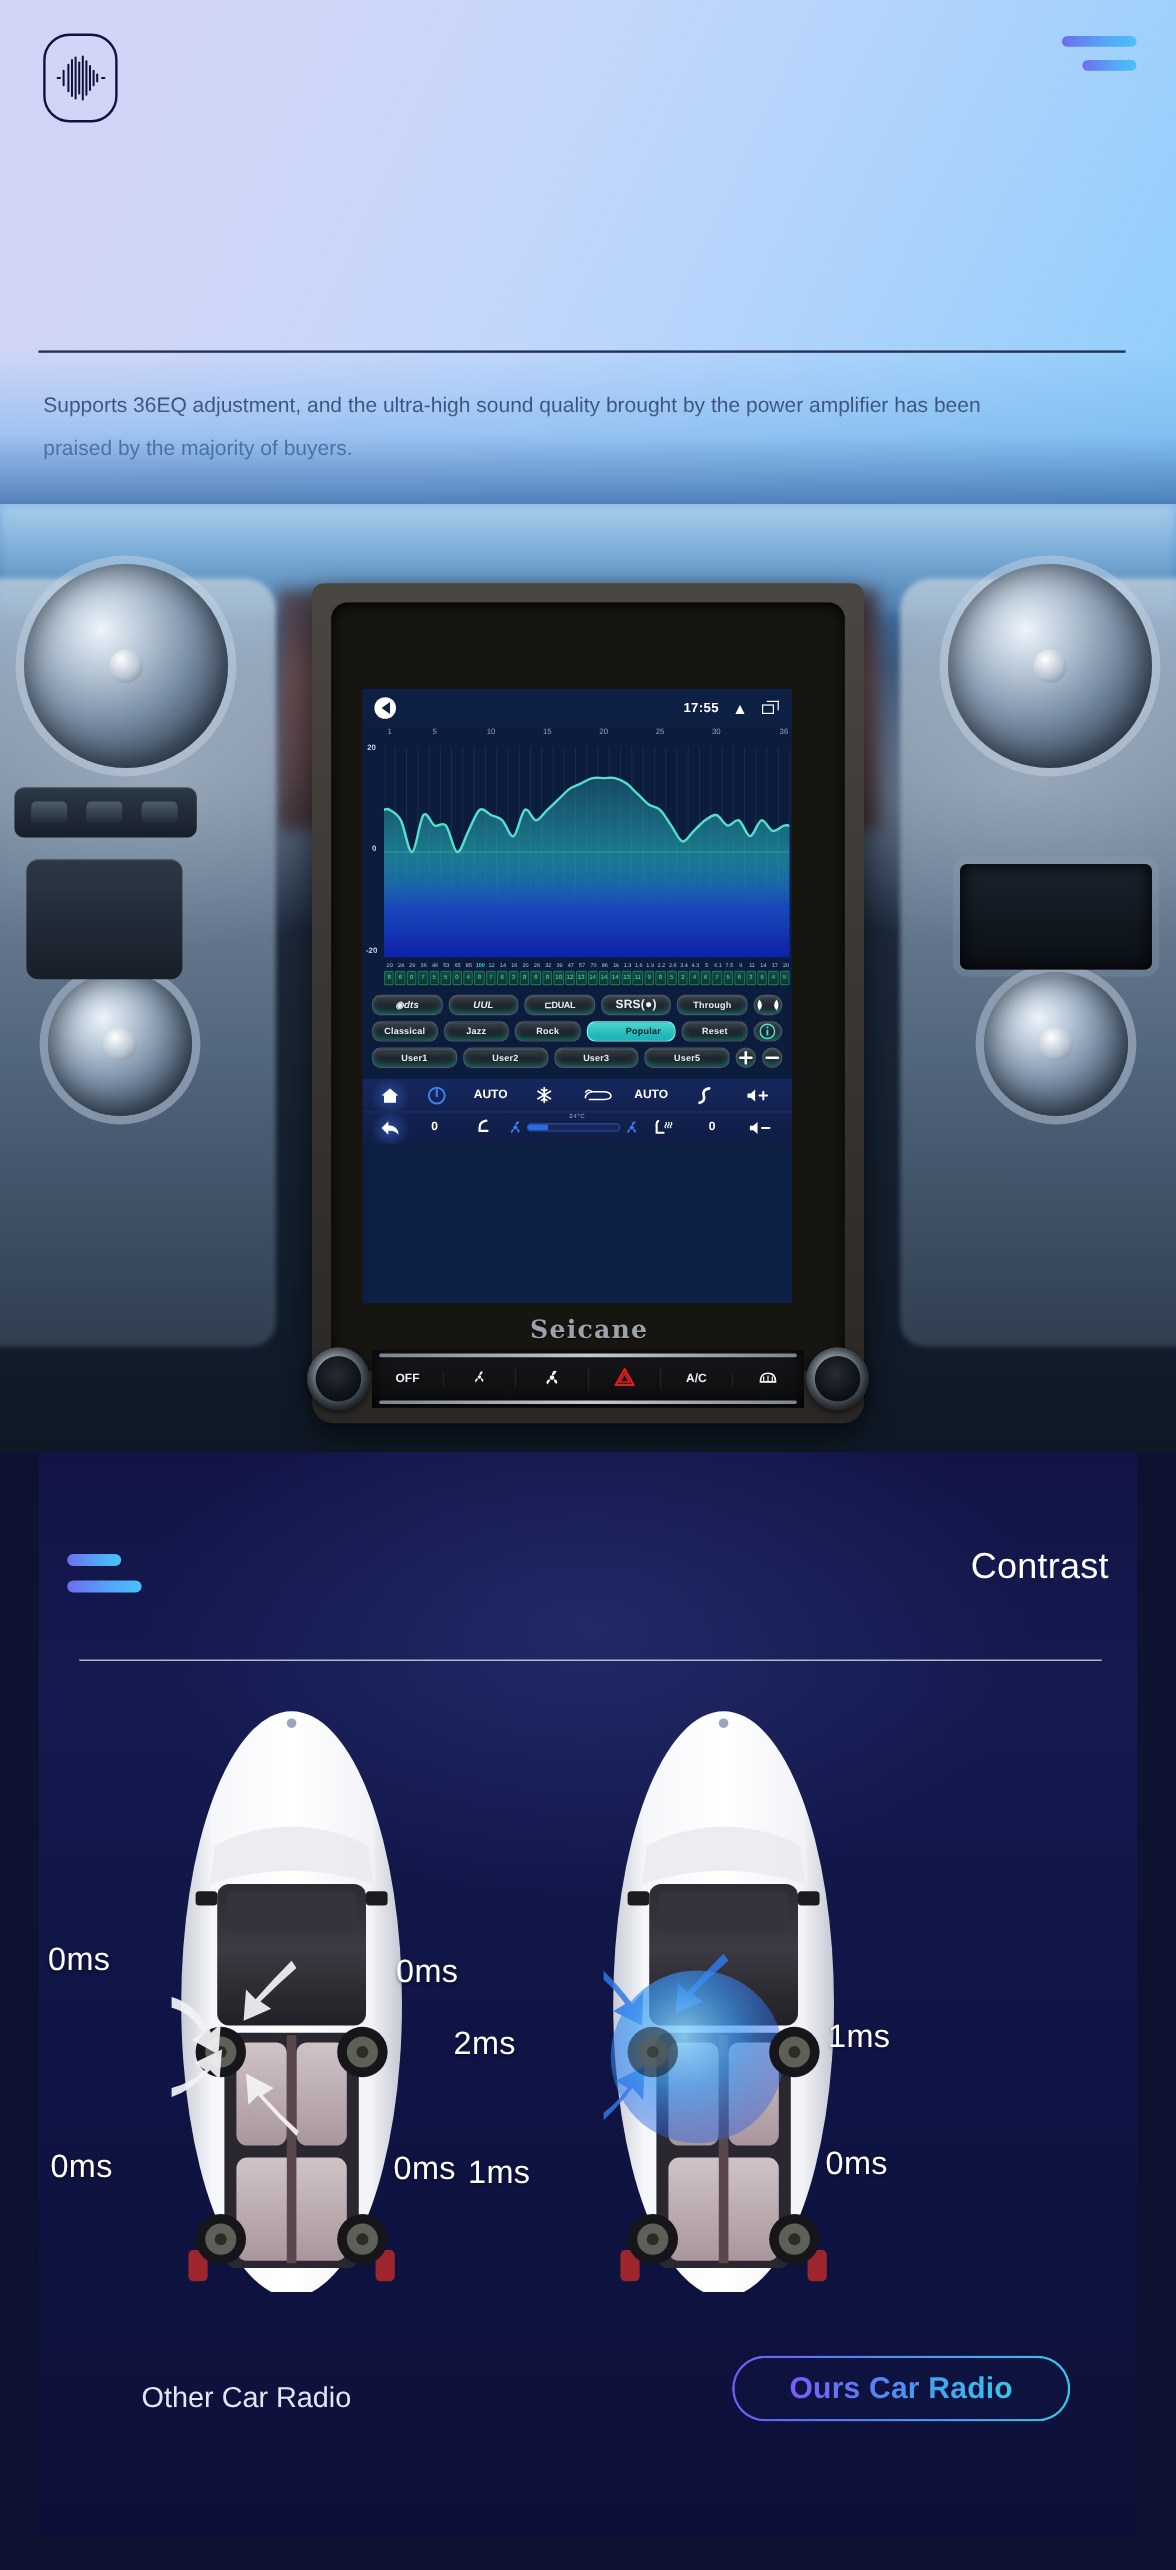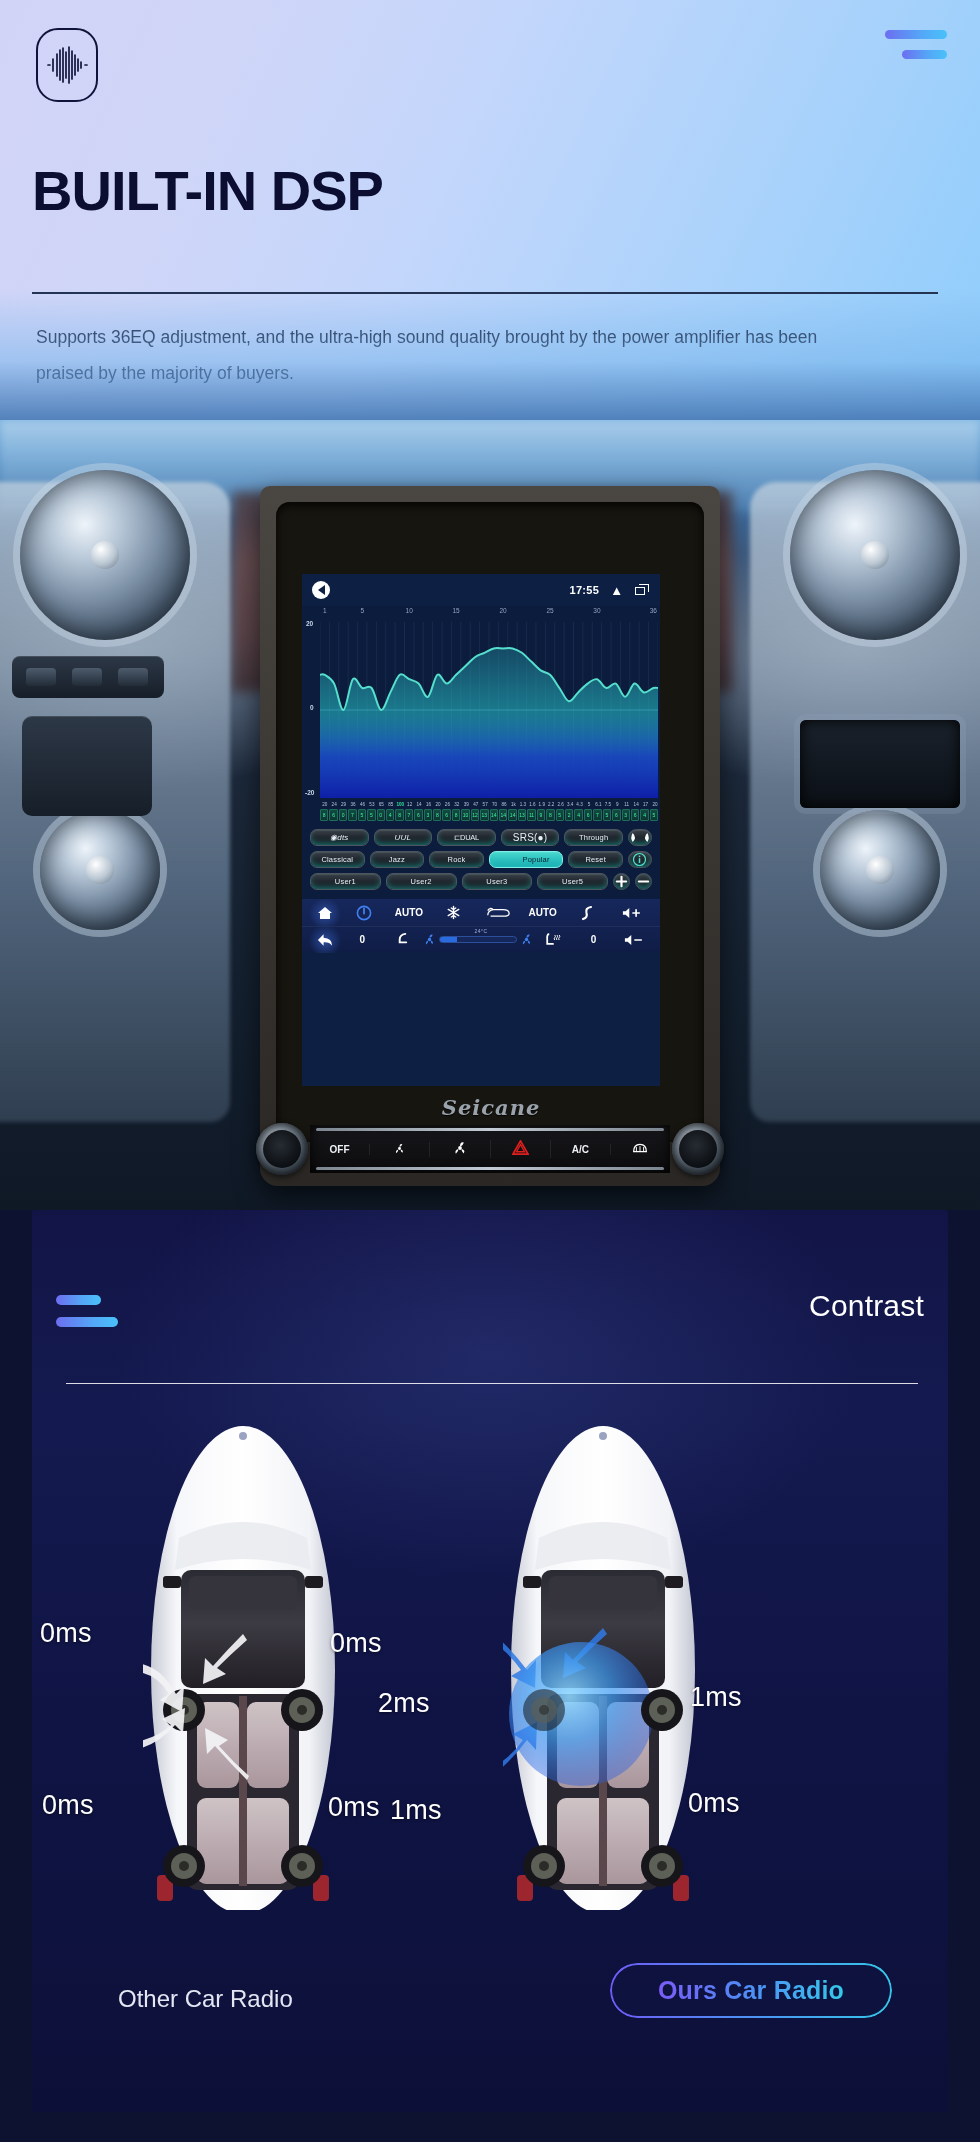--- a/index.html
+++ b/index.html
@@ -178,21 +178,21 @@
 
   
   #presets{ background:#0c1c3c; padding:5px 8px 4px 8px; }
   .prow{ display:flex; gap:5px; margin-bottom:5px; }
   .pbtn{
     flex:1; height:17px; border-radius:7px;
     background:linear-gradient(180deg,#3b4149 0%,#222930 45%,#12171d 100%);
     border:1px solid #4d555e;
     box-shadow:0 1px 0 rgba(255,255,255,.08) inset, 0 -3px 6px -2px rgba(40,220,210,.55) inset;
     display:flex; align-items:center; justify-content:center;
-    color:#e8eef5; font-size:7.5px; font-weight:normal; letter-spacing:.2px;
+    color:#e8eef5; font-size:7.5px; font-weight:bold; letter-spacing:.2px;
   }
   .pbtn.active{
     background:linear-gradient(180deg,#4ad9cf 0%,#2bbfbe 55%,#1aa3ab 100%);
     color:#0b2030; border-color:#7ff0e6;padding-left:20px;
   }
   .pbtn.round{
     flex:0 0 24px; width:24px; height:17px; border-radius:9px;
   }
   .pbtn.circle{
     flex:0 0 17px; width:17px; height:17px; border-radius:50%;
@@ -228,21 +228,21 @@
   #fanslider .track{
     width:78px; height:7px; border-radius:4px;
     background:linear-gradient(90deg,#2a6be0 0%,#2a6be0 22%,#16275c 22%,#16275c 100%);
     border:1px solid #2c4f9a;
   }
 
   
   #brand{
     position:absolute; left:276px; top:1090px; width:430px; height:34px;
     display:flex; align-items:center; justify-content:center;
-    color:#9aa2ab; font-size:21px; font-style:italic; font-weight:bold;
+    color:#9aa2ab; font-size:21px; font-weight:bold;
     letter-spacing:1px; text-shadow:0 1px 1px rgba(0,0,0,.8);
     font-family:"DejaVu Serif", serif;
   }
   #hwpanel{
     position:absolute; left:310px; top:1125px; width:360px; height:48px;
     background:linear-gradient(180deg,#17161a 0%,#0c0b0d 100%);
     display:flex; align-items:center;
     box-shadow:inset 0 0 12px rgba(0,0,0,.9);
   }
   #hwpanel .hwrule{
@@ -350,21 +350,20 @@
         <line x1="40" y1="20" x2="42" y2="20"></line>
       </g>
     </svg>
   </div>
 
   <div id="menu-icon">
     <span class="bar b1"></span>
     <span class="bar b2"></span>
   </div>
 
-  <div id="hero-title">BUILT-IN DSP</div>
   <div id="hero-rule"></div>
   <div id="hero-desc">Supports 36EQ adjustment, and the ultra-high sound quality brought by the power amplifier has been praised by the majority of buyers.</div>
 
   <div id="hero-bottom-fade"></div>
 </div>
 
 <div id="dash">
   <div class="glare"></div>
   <div class="wood"></div>
   <div class="bezel l"></div>

